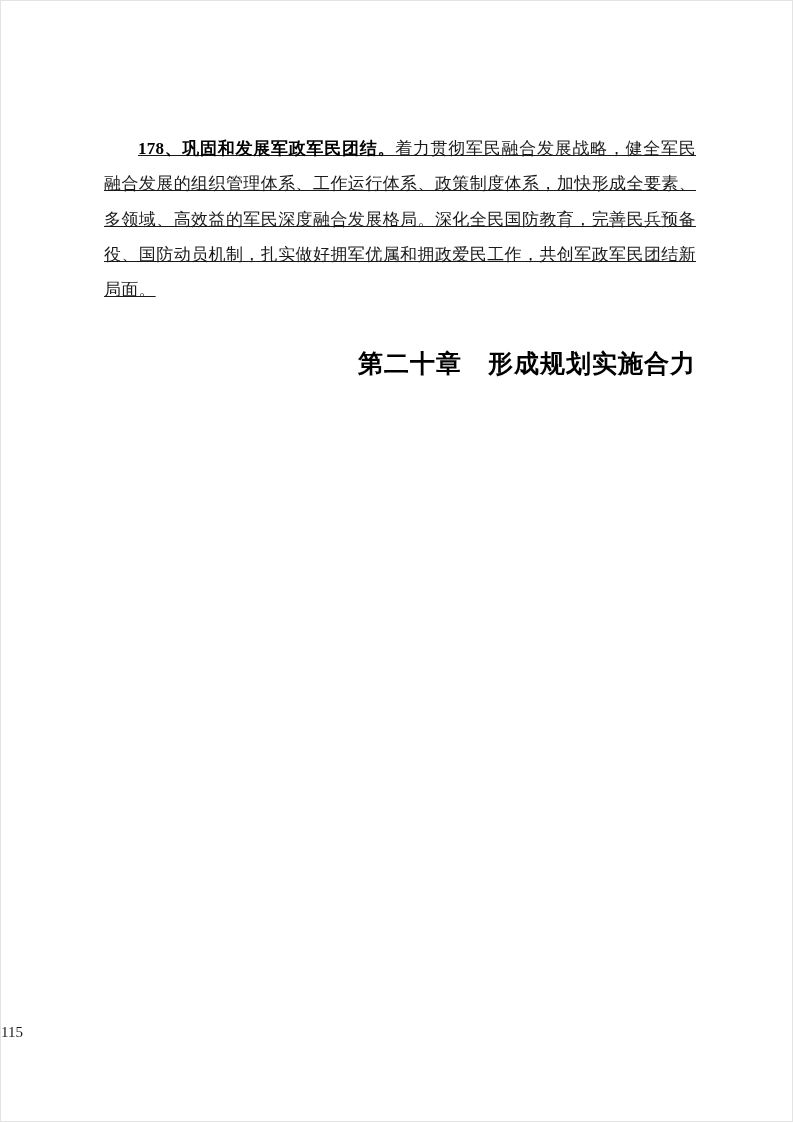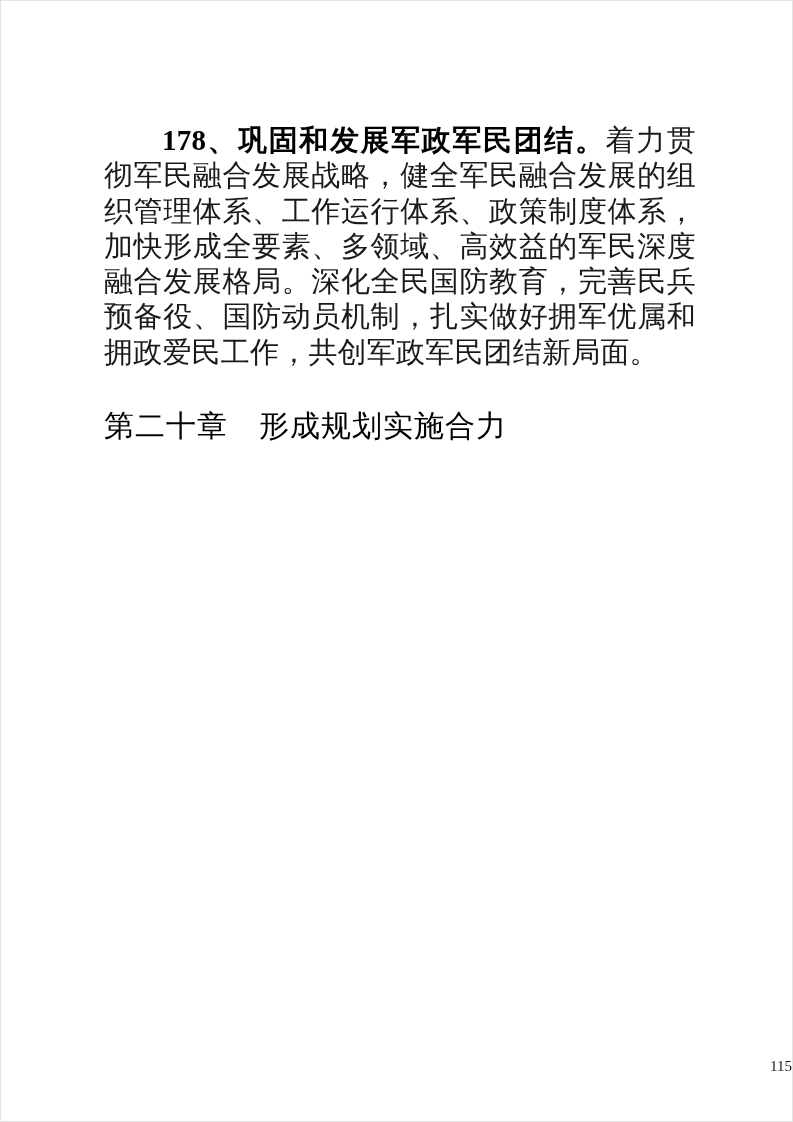--- a/index.html
+++ b/index.html
@@ -21,51 +21,51 @@
   }
   .content {
     position: absolute;
     top: 0;
     left: 0;
     right: 0;
     padding: 114px 96px 0 103px;
     box-sizing: border-box;
   }
   p.para {
-    margin: 8px 0 8px 0;
-    font-size: 29px;
+    margin: 16px 0 8px 0;
+    font-size: 17px;
     line-height: 35.3px;
     text-align: justify;
     text-justify: inter-character;
     text-indent: 2em;
     letter-spacing: 0.2px;
     word-break: break-all;
     color: #1a1a1a;
+    text-decoration: underline;
   }
   p.para .para-title {
     font-weight: bold;
     color: #000000;
   }
   h2.chapter {
     margin: 36px 0 30px 0;
     font-family: "Liberation Sans", "DejaVu Sans", sans-serif;
-    font-weight: normal;
-    font-size: 30px;
+    font-weight: bold;
+    font-size: 25px;
     line-height: 40px;
-    text-align: left;
+    text-align: right;
     letter-spacing: 1px;
     color: #000000;
   }
   .footer {
     position: absolute;
     left: 0;
     right: 0;
     top: 1022px;
-    text-align: right;
-    margin-top: 34px;
+    text-align: left;
   }
   .pagenum {
     font-family: "Liberation Serif", "DejaVu Serif", serif;
     font-size: 15px;
     color: #1a1a1a;
   }
 </style>
 </head>
 <body>
 

